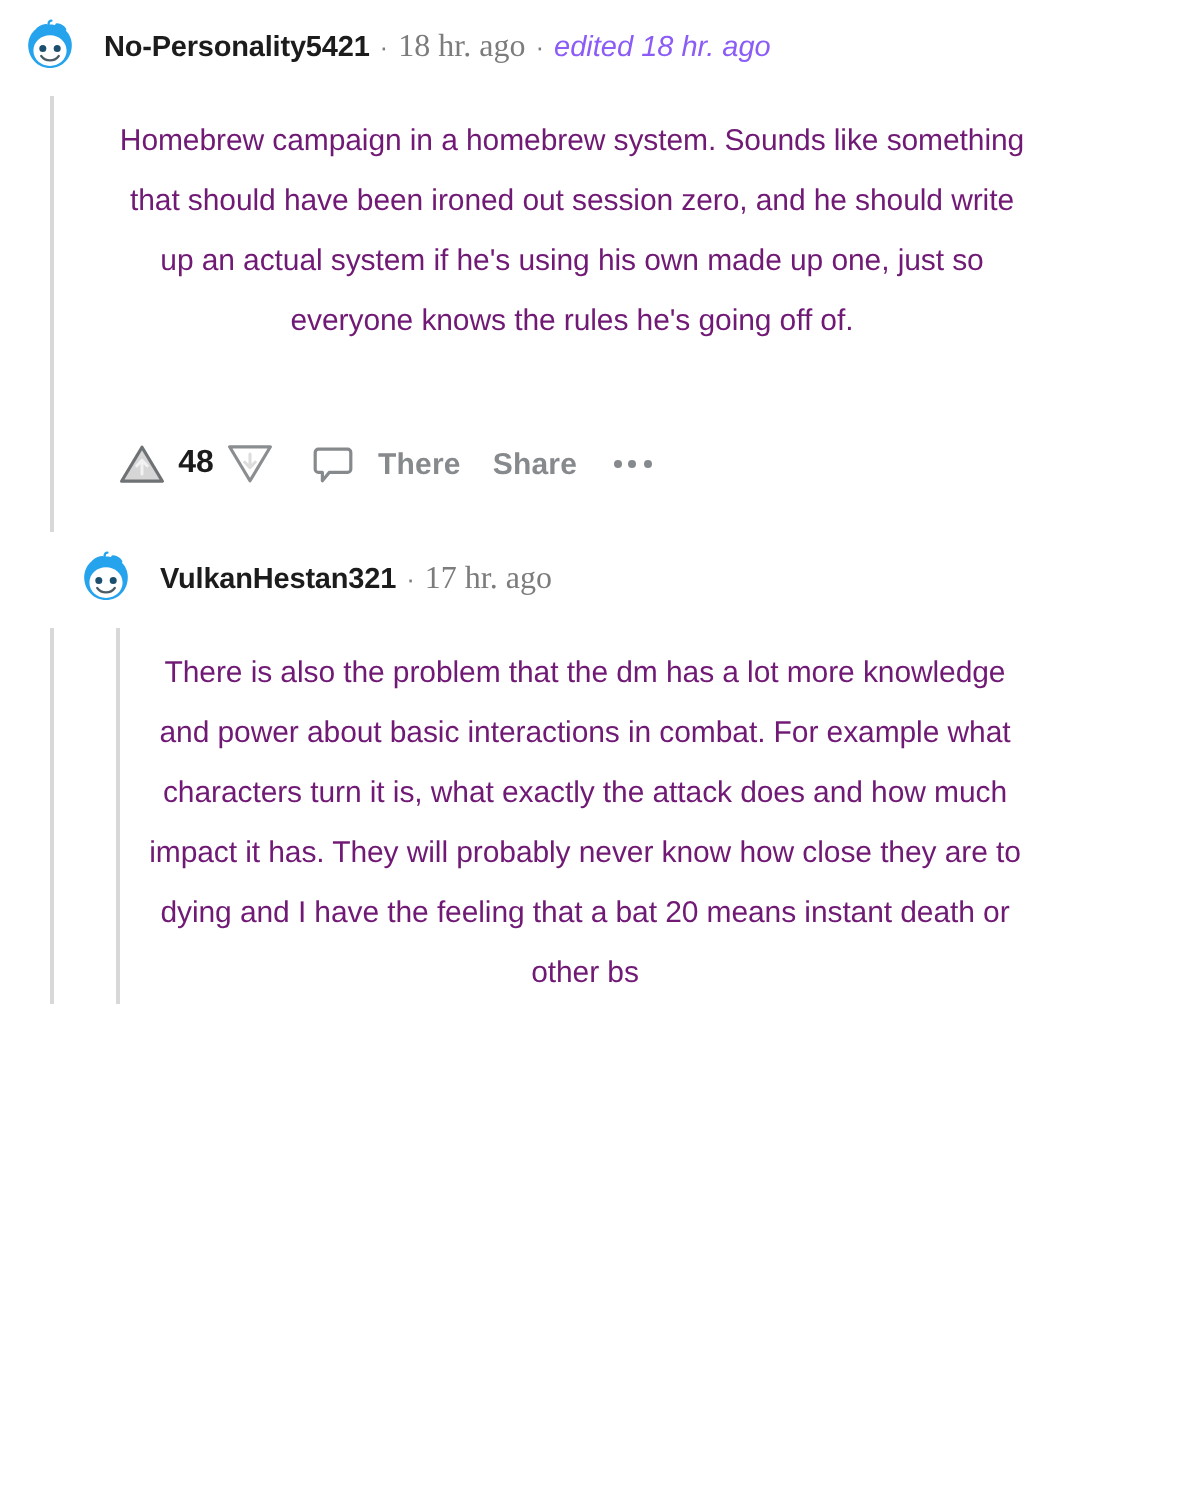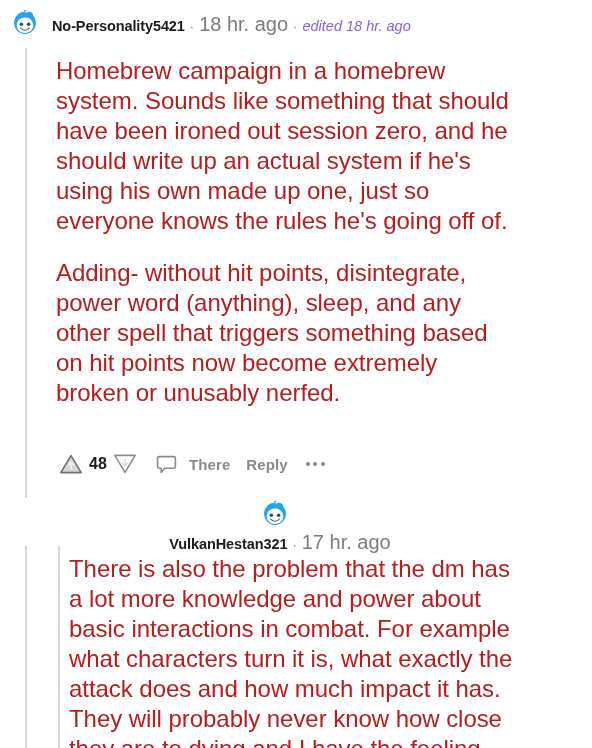--- a/index.html
+++ b/index.html
@@ -28,21 +28,20 @@
 
   .comment-header {
     display: flex;
     align-items: center;
     height: 48px;
     padding-left: 8px;
     box-sizing: border-box;
   }
   .comment-l2 > .comment-header {
     padding-left: 36px;
-    flex-direction: column;
   }
 
   .avatar {
     width: 34px;
     height: 34px;
     flex: 0 0 34px;
     border-radius: 50%;
     overflow: hidden;
     margin-right: 10px;
     background: transparent;
@@ -62,21 +61,22 @@
     font-size: 14.5px;
     letter-spacing: -0.1px;
   }
   .dot {
     color: #7c7c7c;
     margin: 0 5px;
     font-size: 13px;
   }
   .timestamp {
     color: #7c7c7c;
-    font-size: 20px;
+    font-size: 16px;
+    font-family: Liberation Serif, serif;
   }
   .edited {
     color: #8b5cf6;
     font-size: 14.5px;
     font-style: italic;
   }
 
   
   .comment-body {
     position: relative;
@@ -92,25 +92,26 @@
     position: absolute;
     top: 0;
     bottom: 0;
     width: 2px;
     background: #d8d8d8;
   }
   .threadline-1 { left: 25px; }
   .threadline-2 { left: 58px; }
 
   .para {
-    font-size: 24px;
+    font-size: 15px;
     line-height: 30px;
-    color: #b91c1c;
+    color: #701a75;
     margin: 0 0 22px 0;
     letter-spacing: -0.05px;
+    text-align: center;
   }
   .para:last-child { margin-bottom: 0; }
 
   .body-top-pad { height: 8px; }
   .body-bot-pad { height: 14px; }
 
   
   .actions {
     display: flex;
     align-items: center;
@@ -199,21 +200,20 @@
         <span class="timestamp">18 hr. ago</span>
         <span class="dot">·</span>
         <span class="edited">edited 18 hr. ago</span>
       </div>
     </div>
 
     <div class="comment-body">
       <div class="threadline threadline-1"></div>
       <div class="body-top-pad"></div>
       <p class="para">Homebrew campaign in a homebrew system. Sounds like something that should have been ironed out session zero, and he should write up an actual system if he's using his own made up one, just so everyone knows the rules he's going off of.</p>
-      <p class="para">Adding- without hit points, disintegrate, power word (anything), sleep, and any other spell that triggers something based on hit points now become extremely broken or unusably nerfed.</p>
       <div class="body-bot-pad"></div>
 
       <div class="actions">
         <div class="vote-group">
           <div class="vote-btn">
             <svg width="24" height="22" viewBox="0 0 24 22" aria-hidden="true">
               <path d="M12 2.6 22.2 19.6 1.8 19.6 Z" fill="#d6d6d6" stroke="#6f7274" stroke-width="1.6" stroke-linejoin="round"></path>
               <path d="M12 9.2 12 16.0 M12 9.2 9.4 11.9 M12 9.2 14.6 11.9" stroke="#f2f2f2" stroke-width="1.5" fill="none" stroke-linecap="round"></path>
             </svg>
           </div>
@@ -226,21 +226,21 @@
           </div>
         </div>
 
         <div class="comment-icon-box">
           <svg width="21" height="21" viewBox="0 0 21 21" aria-hidden="true">
             <path d="M3.2 2.6 H17.8 A1.6 1.6 0 0 1 19.4 4.2 V12.6 A1.6 1.6 0 0 1 17.8 14.2 H8.6 L5.2 18.4 V14.2 H3.2 A1.6 1.6 0 0 1 1.6 12.6 V4.2 A1.6 1.6 0 0 1 3.2 2.6 Z" fill="none" stroke="#878a8c" stroke-width="1.6" stroke-linejoin="round"></path>
           </svg>
         </div>
 
         <div class="action-item">There</div>
-        <div class="action-item">Reply</div>
+        <div class="action-item">Share</div>
 
         <div class="more-dots">
           <i></i>
             <i></i>
             <i></i>
         </div>
       </div>
       <div class="body-bot-pad"></div>
     </div>
   </div>

